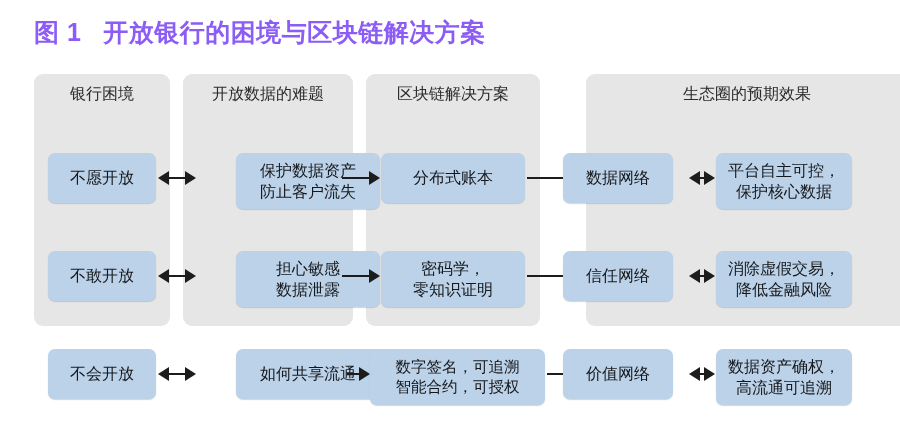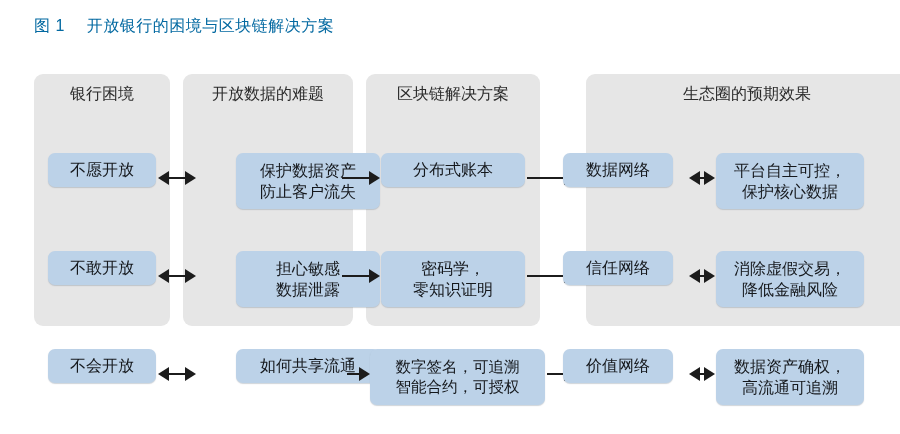--- a/index.html
+++ b/index.html
@@ -3,21 +3,21 @@
 <meta charset="utf-8">
 <style>
   html,body{margin:0;padding:0;}
   body{
     width:900px;height:434px;background:#ffffff;
     font-family:"Liberation Sans","DejaVu Sans",sans-serif;
     overflow:hidden;position:relative;
   }
   .figure-title{
     position:absolute;left:34px;top:16px;
-    font-size:16px;font-weight:normal;color:#0369a1;
+    font-size:25px;font-weight:bold;color:#8b5cf6;
     letter-spacing:0.5px;white-space:nowrap;
   }
   .figure-title .lbl{margin-right:22px;}
 
   .panels{position:absolute;left:0;top:74px;width:900px;height:344px;}
 
   .panel{
     position:absolute;top:0;background:#e6e6e6;border-radius:9px;
     height:252px;
   }
@@ -39,30 +39,30 @@
     font-size:16px;color:#15181c;line-height:1.32;
     box-shadow:0 1px 1px rgba(120,135,150,0.35);
     white-space:nowrap;
   }
   .box .ln{display:block;}
 
   
   .r1{top:79px;}
   .r2{top:177px;}
   .r3{top:275px;}
-  .h1{height:34px;}
+  .h1{height:50px;}
   .h2{height:56px;}
 
   
   .c1{left:48px;width:108px;}
   .c2{left:196px;width:144px;margin-left:40px;}
   .c3{left:381px;width:144px;}
   .c3wide{left:370px;width:175px;font-size:15.5px;}
   .c4a{left:563px;width:110px;}
-  .c4b{left:716px;width:148px;}
+  .c4b{left:716px;width:136px;}
 
   
   .arrow{position:absolute;height:14px;}
   .arrow .shaft{
     position:absolute;top:6px;height:2.4px;background:#1c1c1c;
   }
   .arrow .head{
     position:absolute;top:0;width:0;height:0;
     border-top:7px solid transparent;border-bottom:7px solid transparent;
   }

